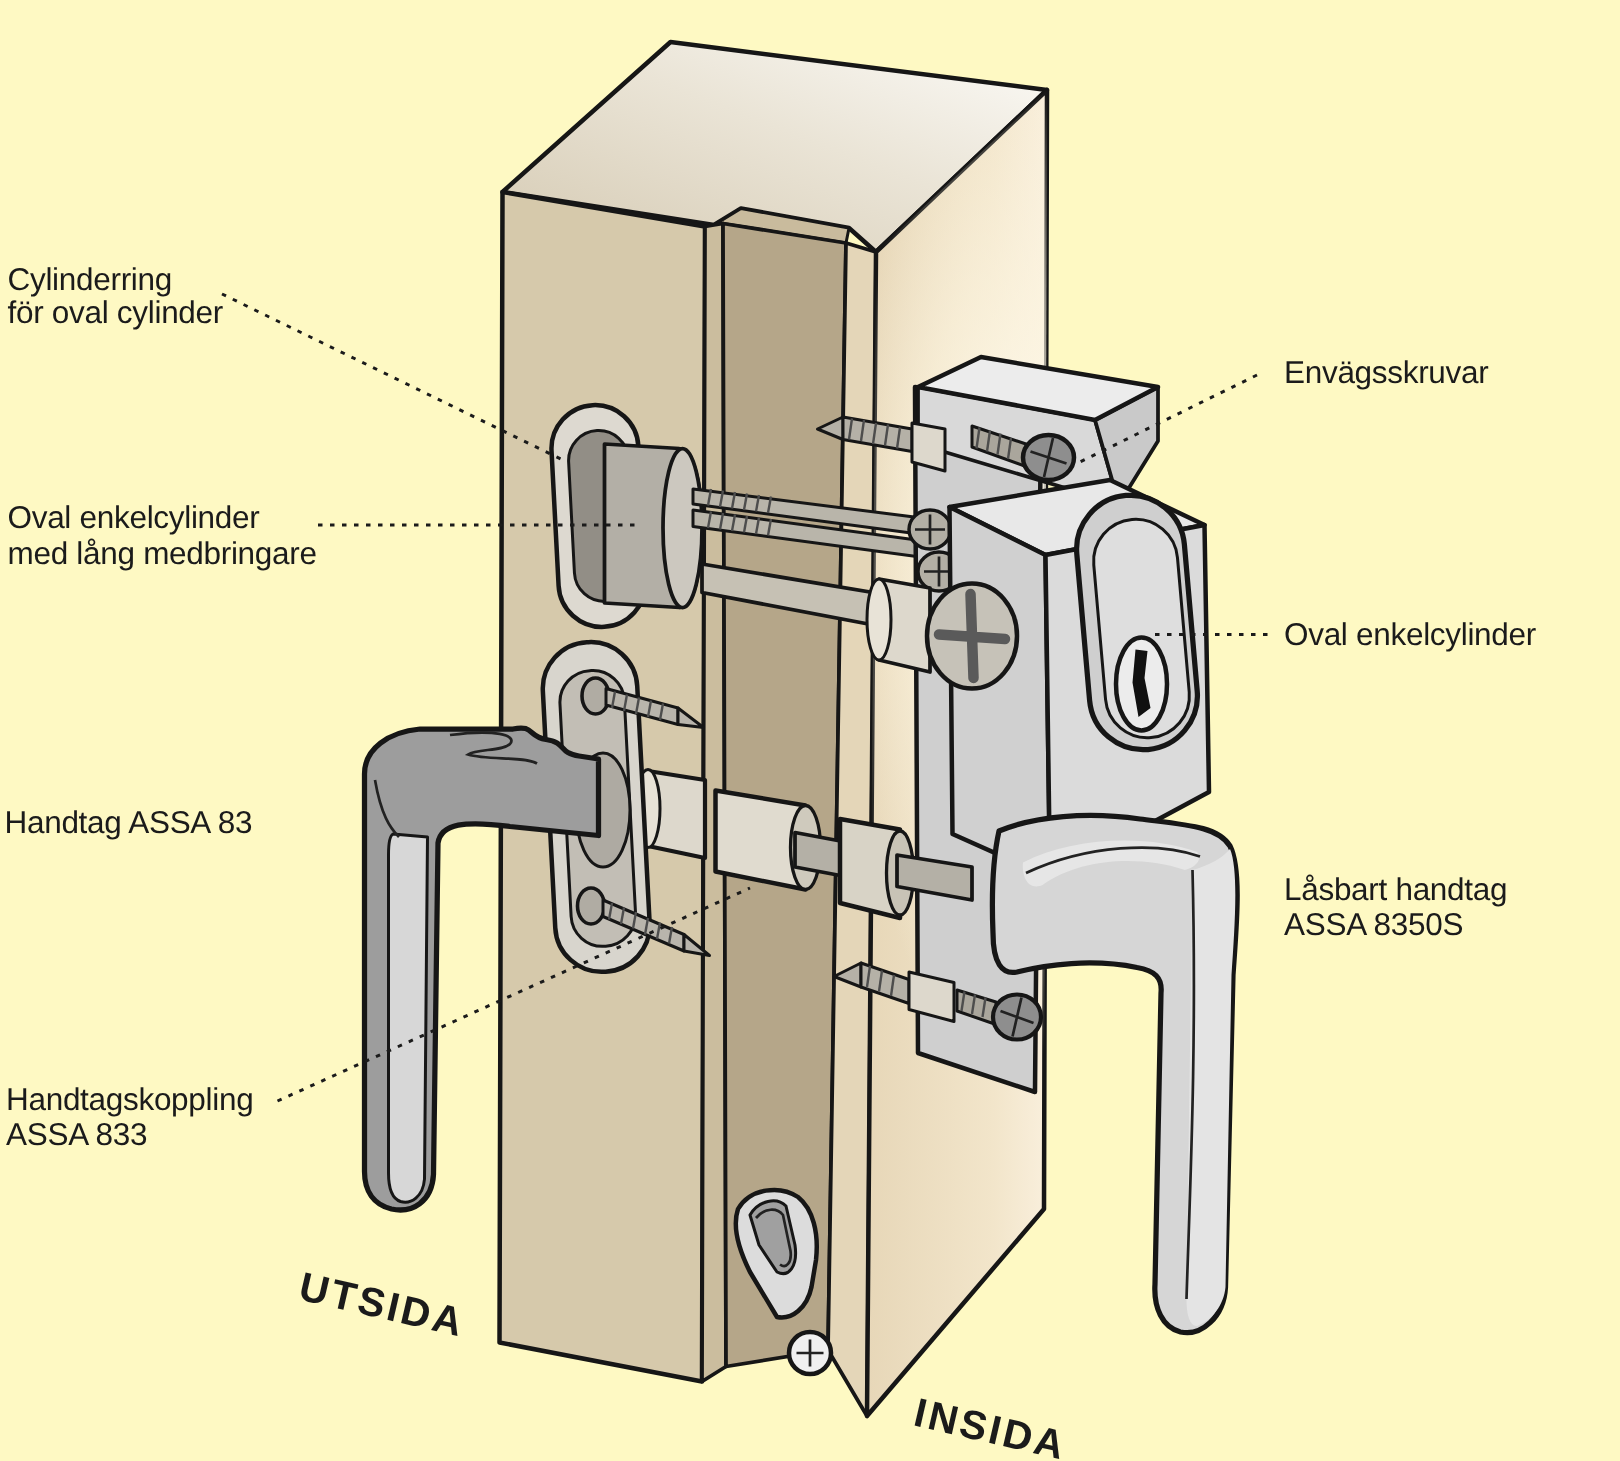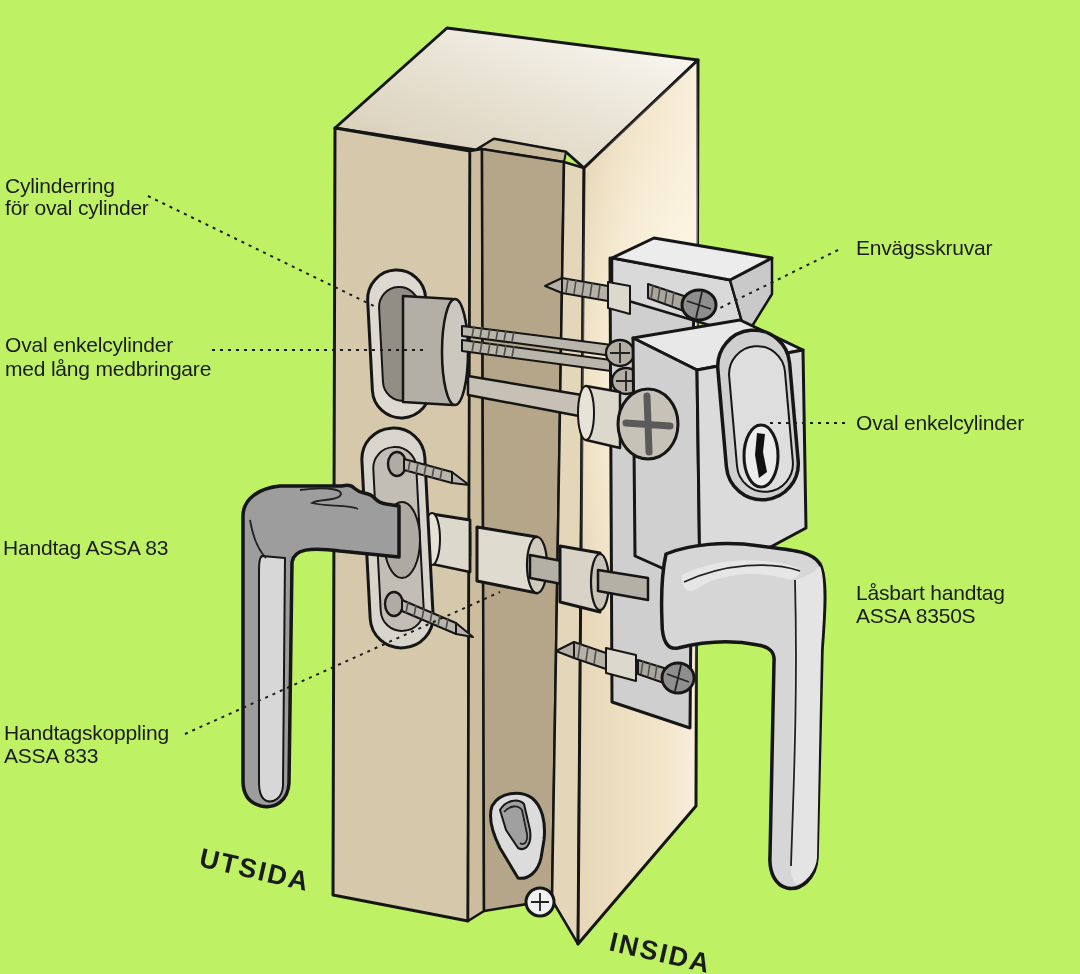--- a/index.html
+++ b/index.html
@@ -1,19 +1,19 @@
 <!DOCTYPE html>
 <html><head>
 <meta charset="utf-8">
 <style>
   html,body{margin:0;padding:0;background:#ffffff;}
   .canvas{
     position:relative;
     width:1080px;height:974px;
-    background:#bef264;
+    background:#fef9c3;
     overflow:hidden;
     font-family:"Liberation Sans", sans-serif;
   }
   svg{display:block;}
   text{fill:#1b1b1b;}
   .lbl{font-size:21px;letter-spacing:-0.2px;}
   .side-lbl{font-size:27px;font-weight:bold;letter-spacing:2px;}
   .outline{stroke:#161616;stroke-linejoin:round;stroke-linecap:round;}
   .leader{stroke:#1b1b1b;stroke-width:2;fill:none;stroke-dasharray:3 5;}
   .hatch{stroke:#4d4d4d;stroke-width:1.6;}

